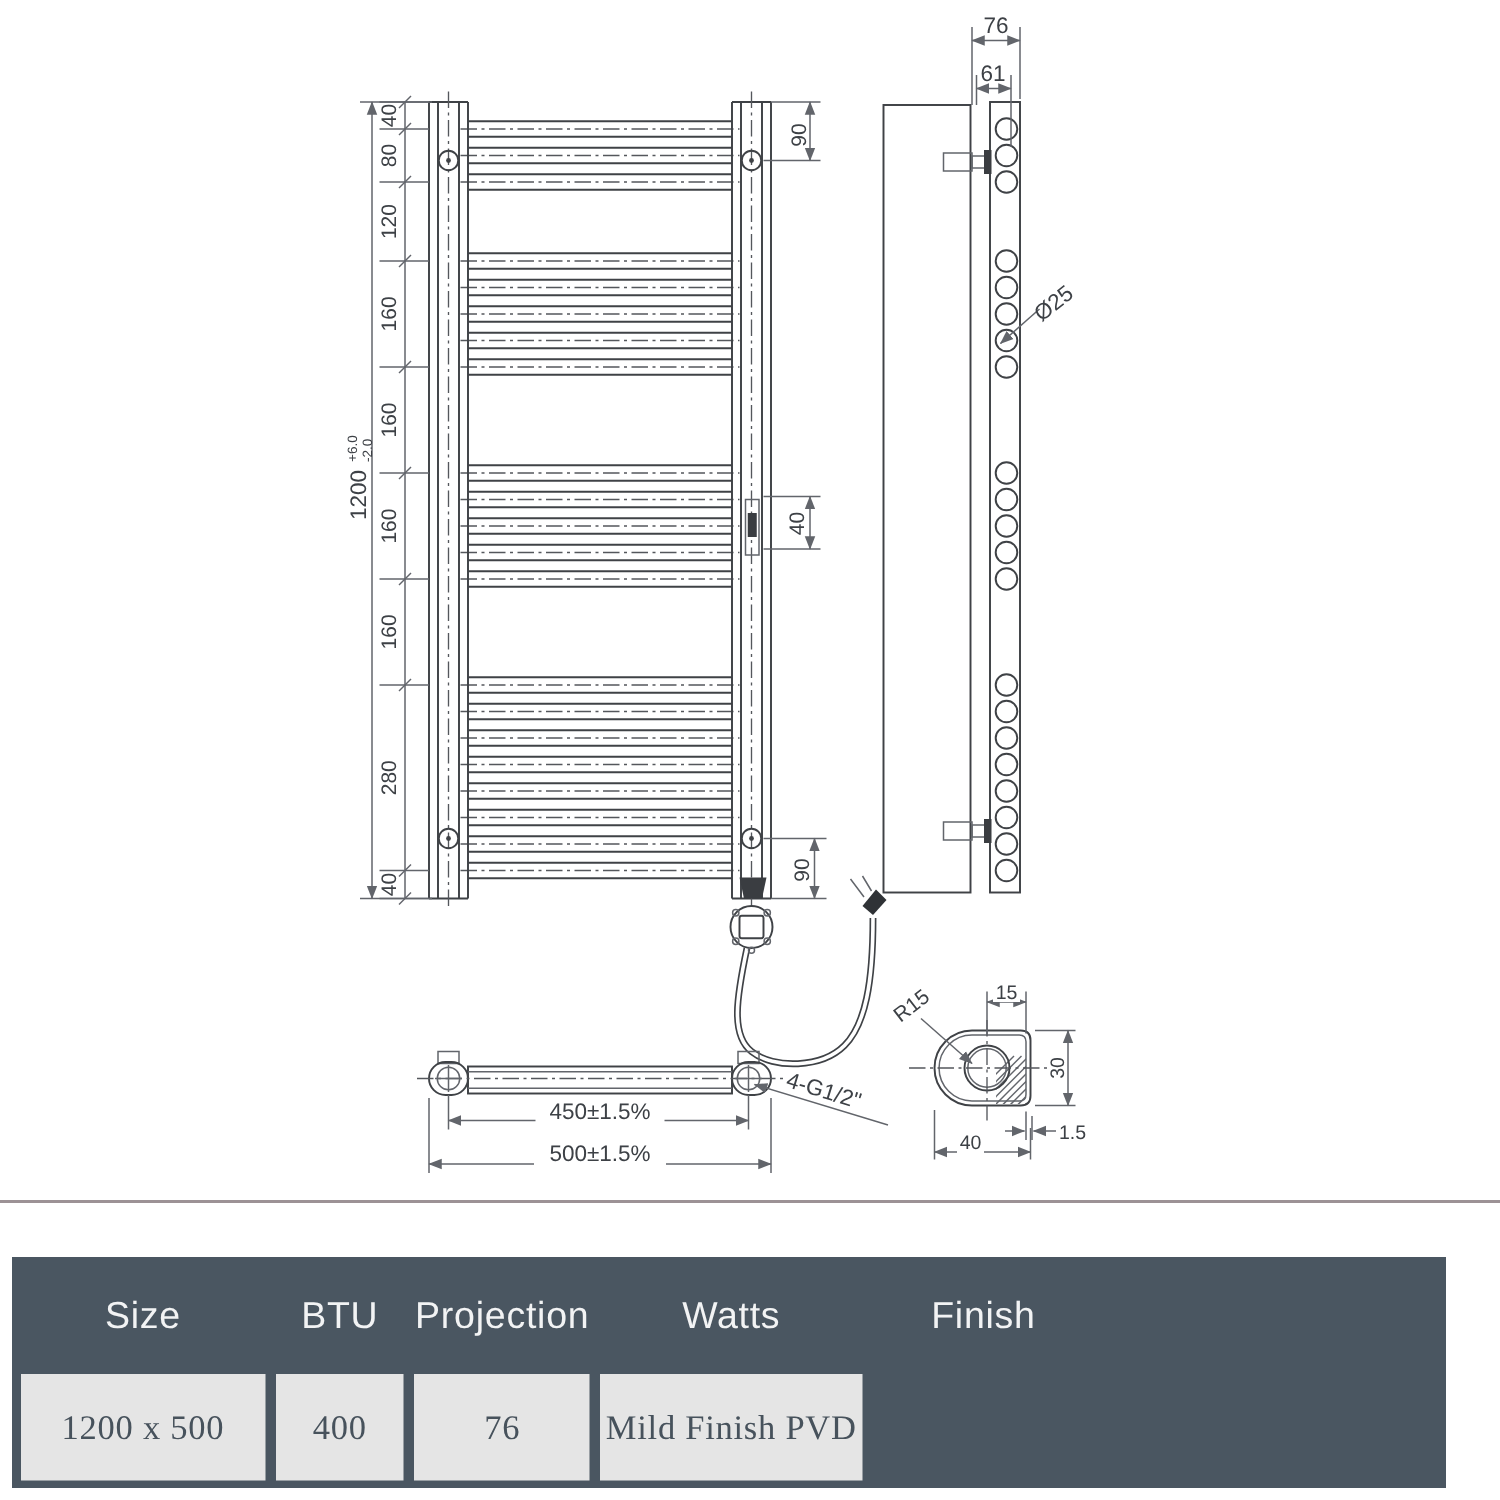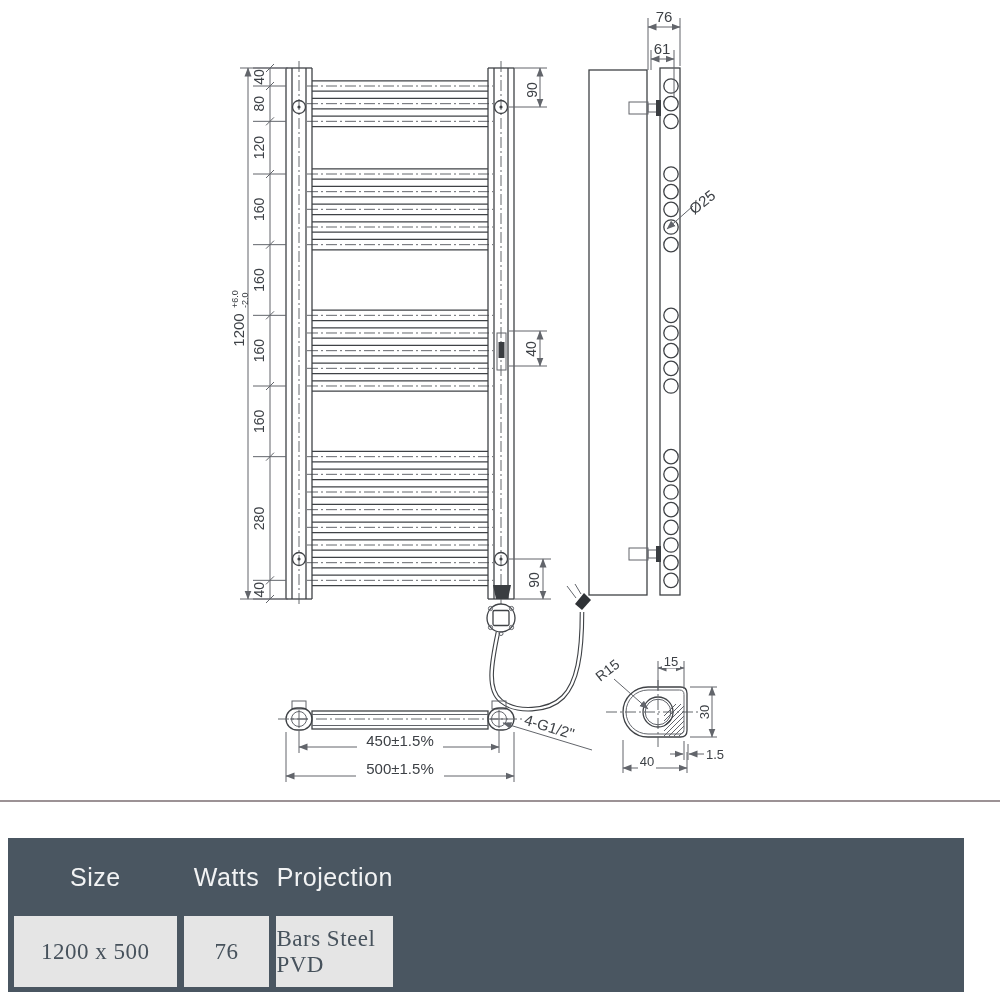--- a/index.html
+++ b/index.html
@@ -390,23 +390,26 @@
           </g>
     </g>
   </g>
 </svg>
 
 <div class="separator"></div>
 
 <div class="spec-table">
   <div class="spec-grid hdr">
     <div class="hcell">Size</div>
+    <div class="hcell">BTU</div>
+    <div class="hcell">Projection</div>
     <div class="hcell">Watts</div>
-    <div class="hcell">Projection</div>
+    <div class="hcell">Finish</div>
   </div>
   <div class="spec-grid">
     <div class="dcell">1200 x 500</div>
+    <div class="dcell">400</div>
     <div class="dcell">76</div>
-    <div class="dcell">Bars Steel PVD</div>
+    <div class="dcell">Mild Finish PVD</div>
   </div>
 </div>
 
 </div>
 
 </body></html>

